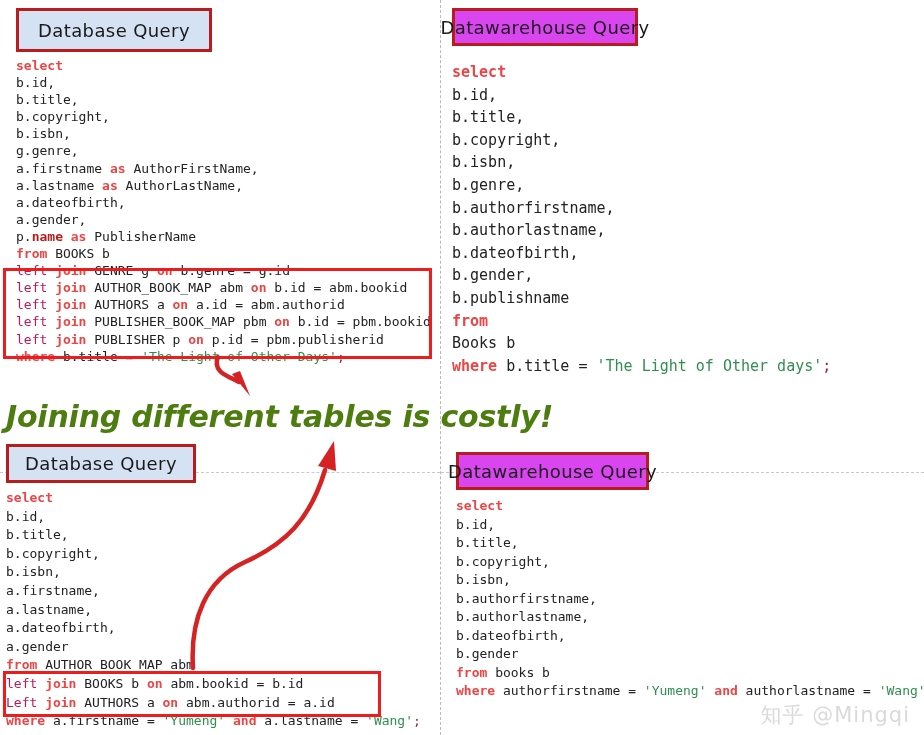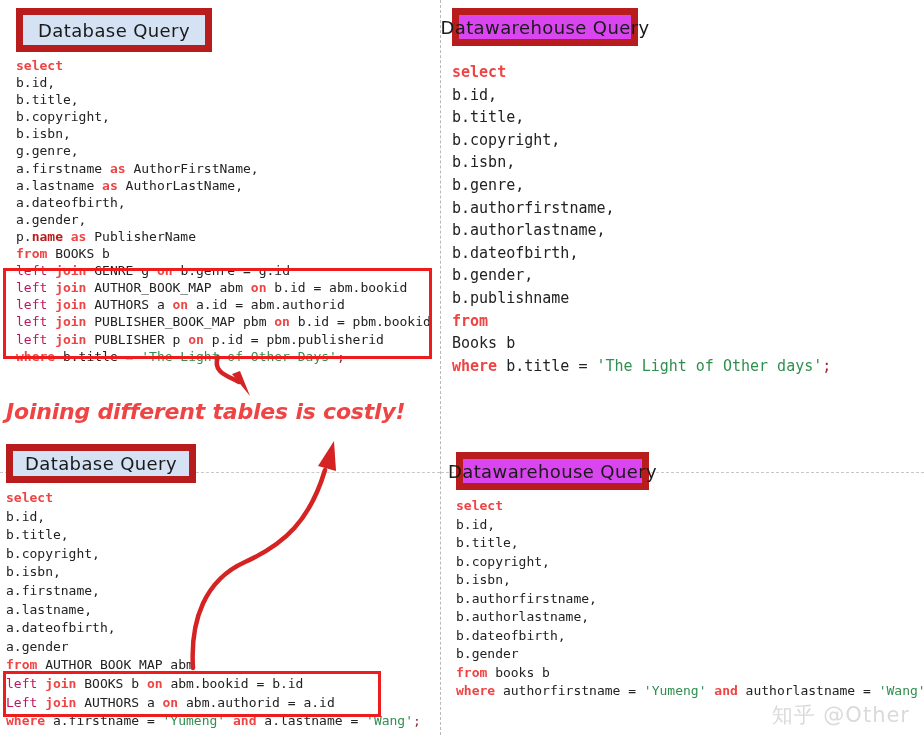--- a/index.html
+++ b/index.html
@@ -38,21 +38,21 @@
     top: 472px;
     width: 483px;
     height: 0;
     border-top: 1px dashed #c8c8c8;
   }
 
   
   .query-chip {
     position: absolute;
     box-sizing: border-box;
-    border: 7px solid #b91c1c;
+    border: 3px solid #b91c1c;
     font-family: "DejaVu Sans", sans-serif;
     font-size: 18px;
     color: #1a1a1a;
     display: flex;
     align-items: center;
     justify-content: center;
     letter-spacing: 0.4px;
     white-space: nowrap;
   }
   .chip-blue { background: #d4e2f4; }
@@ -91,24 +91,24 @@
   }
   #red-box-top    { left: 3px; top: 268px; width: 429px; height: 91px; }
   #red-box-bottom { left: 3px; top: 671px; width: 378px; height: 46px; }
 
   
   #headline {
     position: absolute;
     left: 6px;
     top: 399px;
     font-family: "DejaVu Sans", sans-serif;
-    font-size: 22px;
+    font-size: 30px;
     font-weight: bold;
     font-style: italic;
-    color: #ef4444;
+    color: #4d7c0f;
     white-space: nowrap;
     letter-spacing: -0.2px;
   }
 
   
   #arrow-layer {
     position: absolute;
     left: 0;
     top: 0;
     width: 924px;
@@ -223,13 +223,13 @@
     <path d="M 218 357 C 212 372, 228 376, 239 382" stroke="#d52323" stroke-width="4.5" fill="none" stroke-linecap="round"></path>
     <path d="M 232 374 L 250 396 L 240 371 Z" fill="#d52323"></path>
   </g>
 
   <g>
     <path d="M 193 668 C 190 620, 205 580, 245 562 C 285 544, 310 520, 325 470" stroke="#d52323" stroke-width="4.5" fill="none" stroke-linecap="round"></path>
     <path d="M 318 466 L 334 441 L 336 471 Z" fill="#d52323"></path>
   </g>
 </svg>
 
-<div id="watermark">知乎 @Other</div>
+<div id="watermark">知乎 @Mingqi</div>
 
 </body></html>

